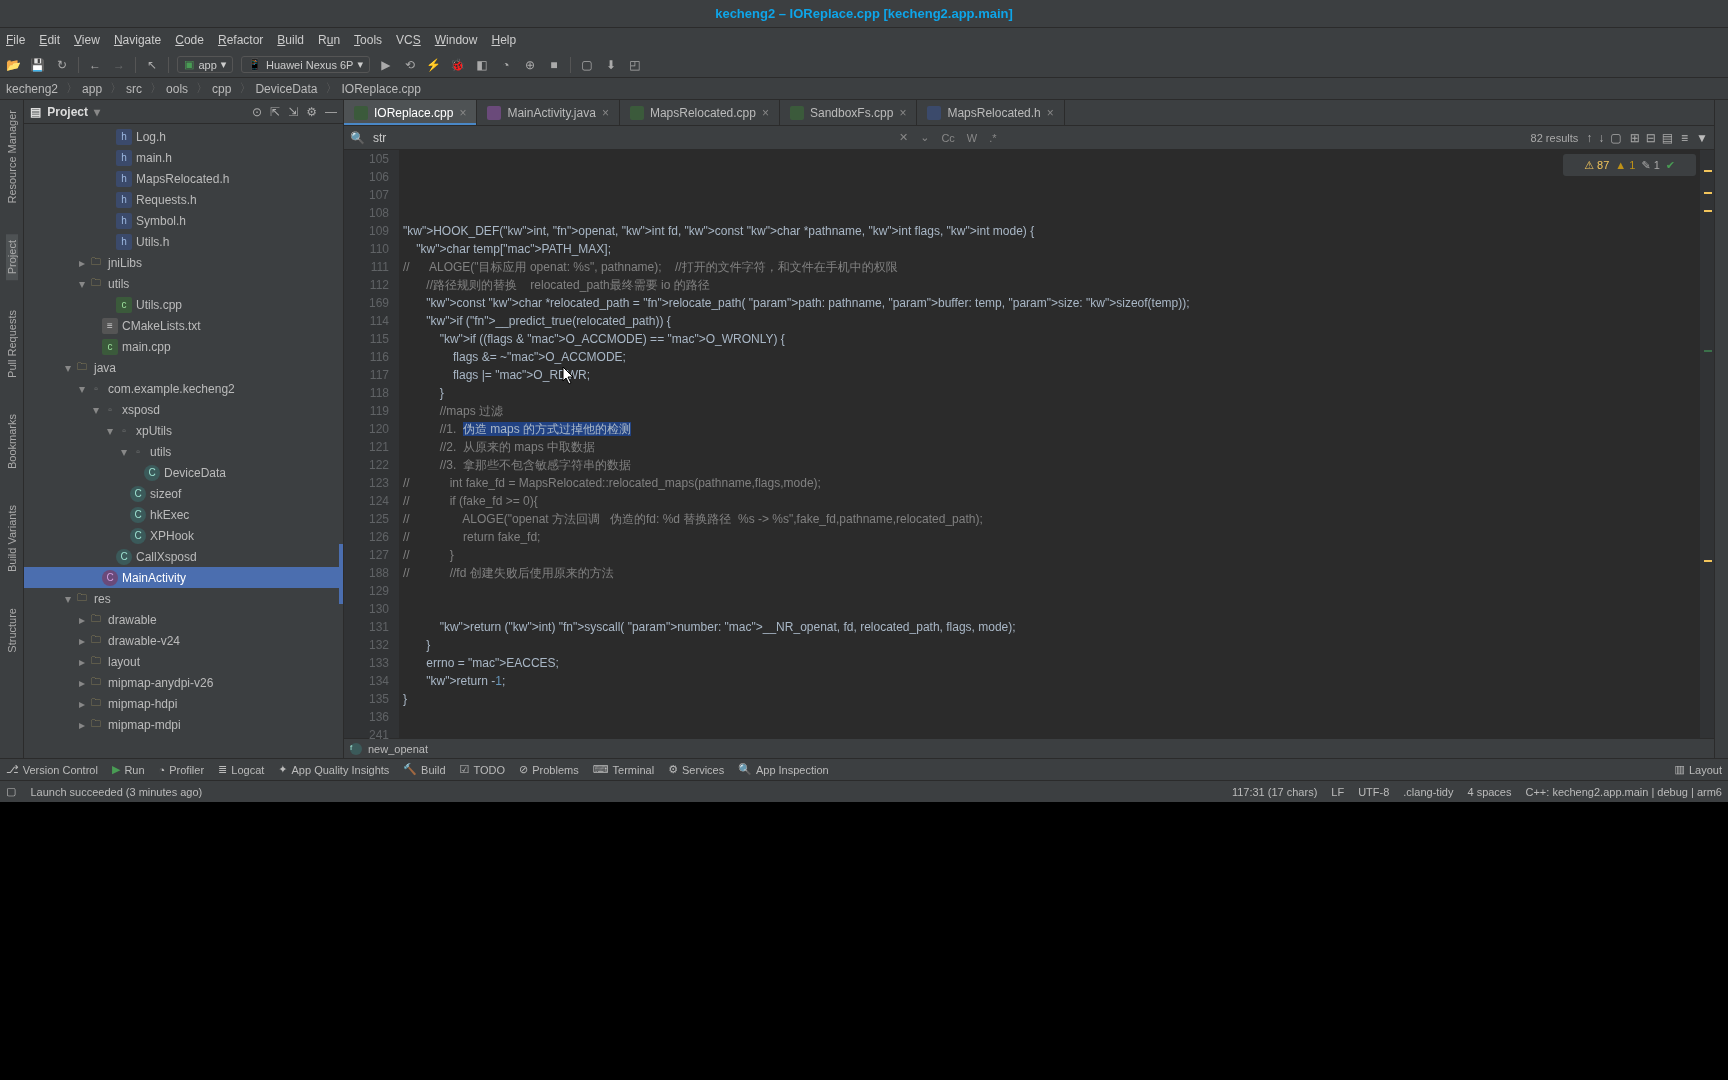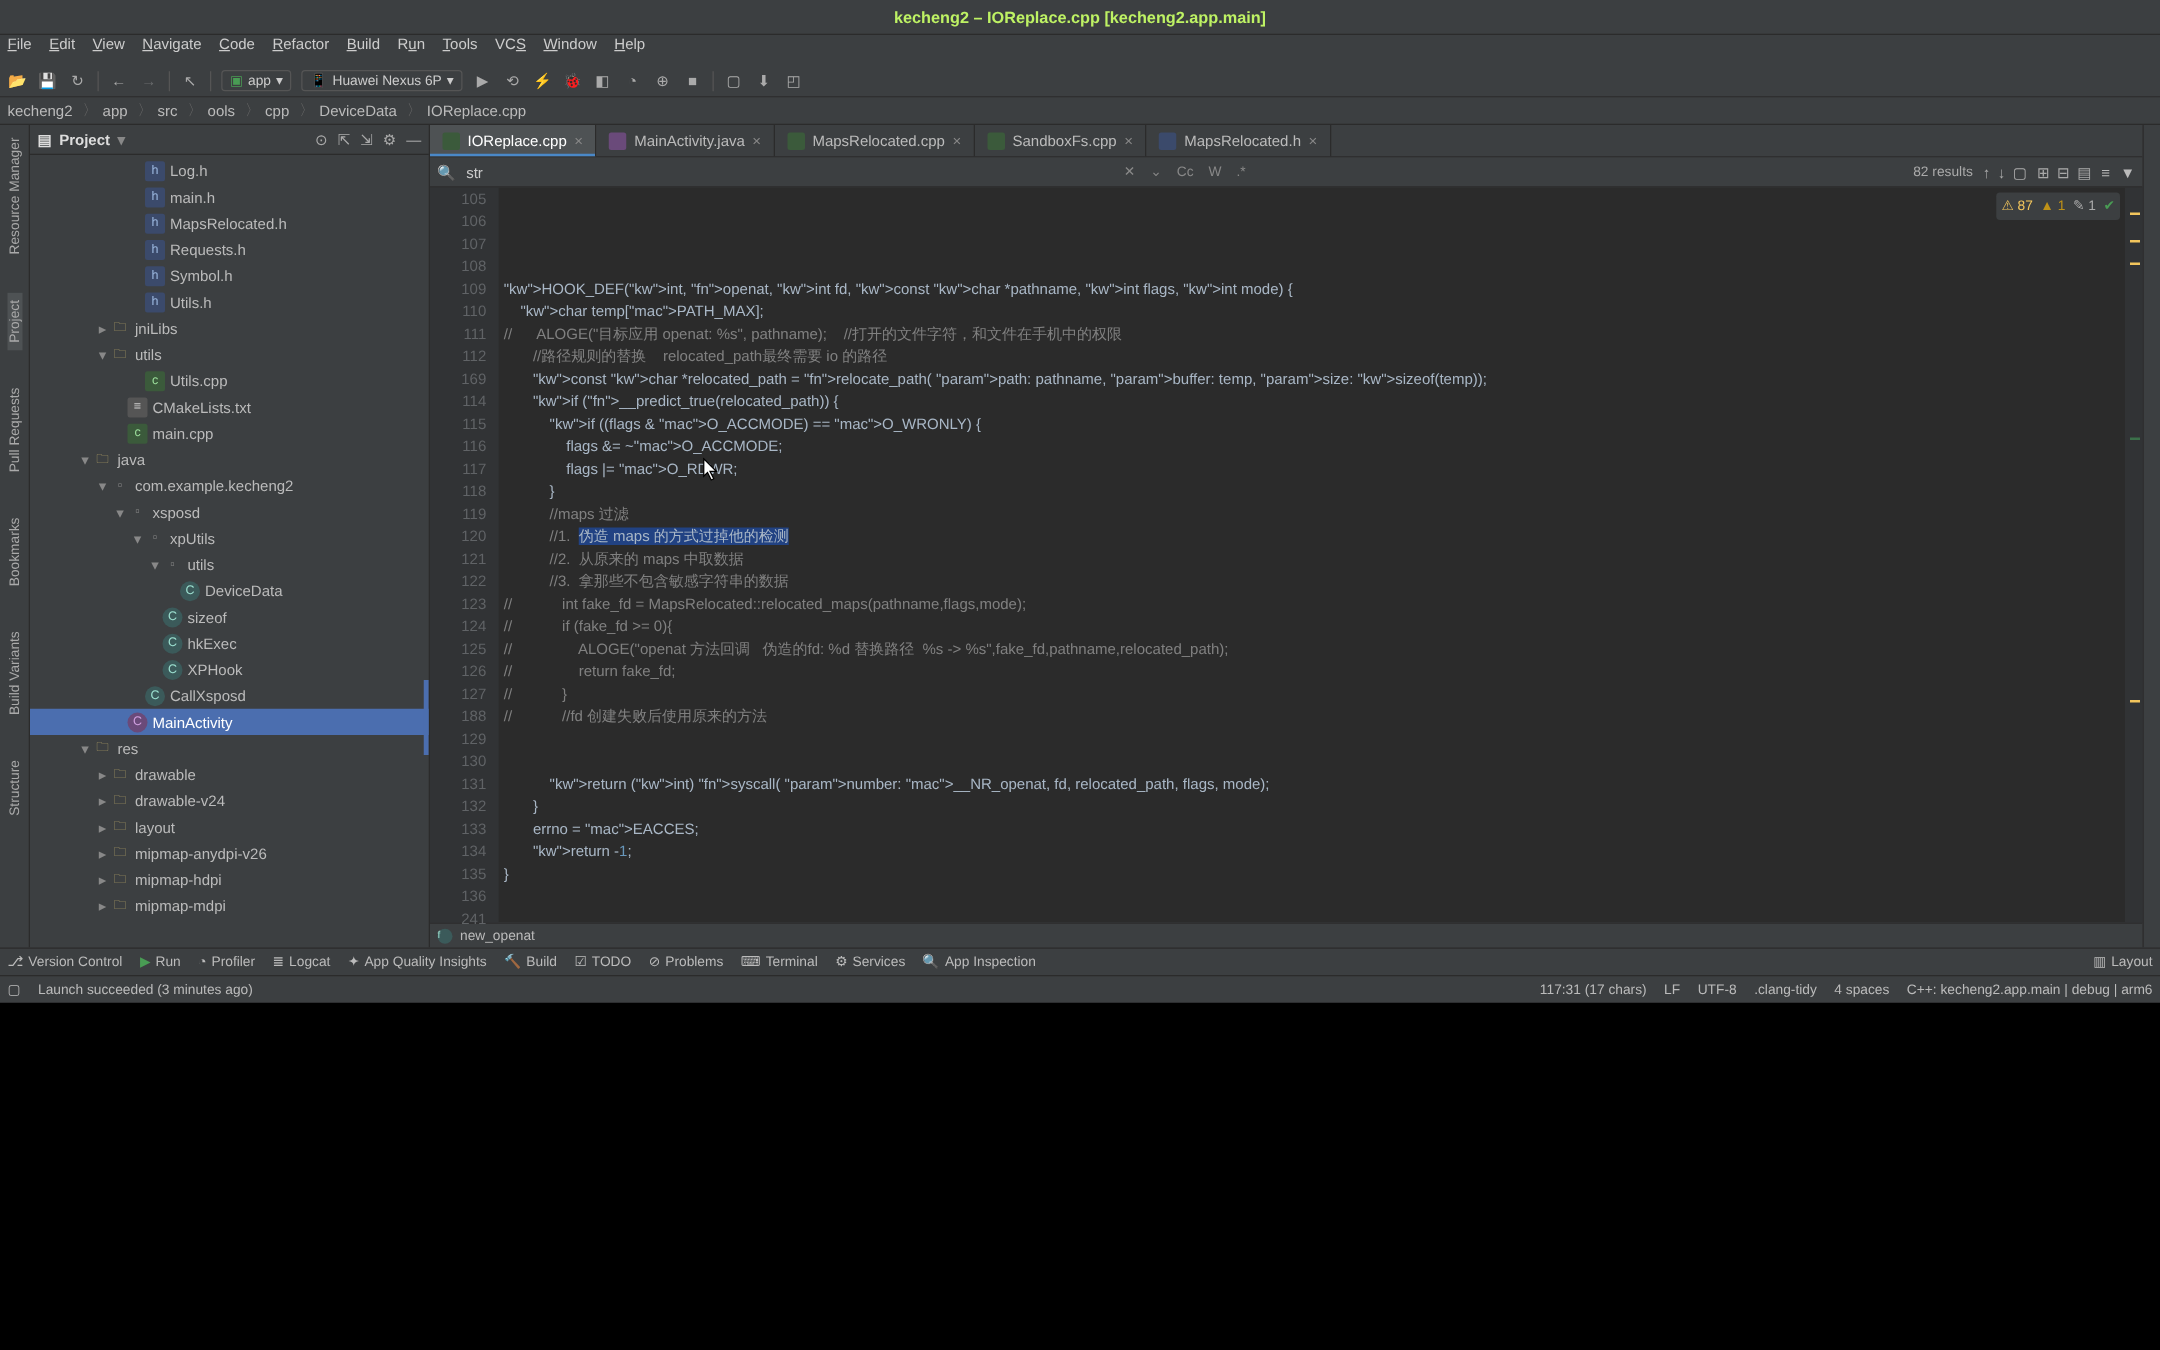--- a/index.html
+++ b/index.html
@@ -1,19 +1,19 @@
 <!DOCTYPE html>
 <html><head>
 <meta charset="utf-8">
 <style>
 * { margin: 0; padding: 0; box-sizing: border-box; font-family: "Segoe UI", Arial, sans-serif; }
 body { background: #000; width: 1728px; height: 1080px; overflow: hidden; font-size: 12px; color: #bbb; }
 .app { width: 1728px; height: 802px; background: #3c3f41; display: flex; flex-direction: column; }
-.titlebar { height: 28px; background: #3c3f41; border-bottom: 1px solid #2b2b2b; display: flex; align-items: center; justify-content: center; color: #bef264; font-size: 13px; font-weight: bold; }
-.menubar { height: 24px; background: #3c3f41; display: flex; align-items: flex-start; padding: 0 6px; color: #ccc; }
+.titlebar { height: 28px; background: #3c3f41; border-bottom: 1px solid #2b2b2b; display: flex; align-items: center; justify-content: center; color: #0ea5e9; font-size: 13px; font-weight: bold; }
+.menubar { height: 24px; background: #3c3f41; display: flex; align-items: center; padding: 0 6px; color: #ccc; }
 .menubar span { margin-right: 14px; cursor: default; }
 .menubar span u { text-decoration: underline; }
 .toolbar { height: 26px; background: #3c3f41; border-bottom: 1px solid #2b2b2b; display: flex; align-items: center; padding: 0 6px; gap: 8px; }
 .toolbar .sep { width: 1px; height: 16px; background: #555; }
 .toolbar .ico { width: 16px; height: 16px; display: inline-flex; align-items: center; justify-content: center; color: #aaa; font-size: 12px; }
 .toolbar .device { background: #3c3f41; border: 1px solid #555; padding: 1px 6px; border-radius: 3px; color: #ccc; font-size: 11px; display: flex; align-items: center; gap: 4px; }
 .breadcrumbs { height: 22px; background: #3c3f41; border-bottom: 1px solid #2b2b2b; display: flex; align-items: center; padding: 0 6px; color: #bbb; font-size: 12px; }
 .breadcrumbs .crumb { margin-right: 4px; }
 .breadcrumbs .sep { margin: 0 4px; color: #666; }
 .main { flex: 1; display: flex; min-height: 0; }
@@ -54,21 +54,21 @@
 .editor-body { flex: 1; display: flex; min-height: 0; background: #2b2b2b; }
 .gutter { width: 55px; background: #313335; text-align: right; padding-right: 10px; color: #606366; font: 12px/18px "Consolas", monospace; padding-top: 0; position: relative; }
 .gutter .ln { height: 18px; }
 .code { flex: 1; font: 12px/18px "Consolas", monospace; color: #a9b7c6; white-space: pre; overflow: hidden; position: relative; }
 .code .line { height: 18px; padding-left: 4px; position: relative; }
 .cmt { color: #808080; }
 .num { color: #6897bb; }
 .hl-sel { background: #214283; }
 .right-strip { width: 14px; background: #313335; position: relative; }
 .right-strip .mark { position: absolute; right: 2px; width: 8px; height: 2px; }
-.insp { position: absolute; top: 4px; right: 4px; display: flex; gap: 6px; font-size: 11px; color: #aaa; background: #3c3f41; padding: 2px 4px; border-radius: 3px; }
+.insp { position: absolute; top: 4px; right: 4px; display: flex; gap: 6px; font-size: 11px; color: #aaa; background: #3c3f41; padding: 2px 21px; border-radius: 3px; }
 .insp .warn { color: #f2c55c; }
 .insp .weak { color: #be9117; }
 .insp .ok { color: #499c54; }
 .crumb-ctx { height: 20px; background: #3c3f41; border-top: 1px solid #2b2b2b; display: flex; align-items: center; padding: 0 6px; gap: 6px; color: #bbb; font-size: 11px; }
 .bottom-tools { height: 22px; background: #3c3f41; border-top: 1px solid #2b2b2b; display: flex; align-items: center; padding: 0 6px; gap: 14px; color: #bbb; font-size: 11px; }
 .bottom-tools .item { display: flex; align-items: center; gap: 4px; }
 .bottom-tools .spacer { flex: 1; }
 .statusbar { height: 22px; background: #3c3f41; border-top: 1px solid #2b2b2b; display: flex; align-items: center; padding: 0 6px; gap: 14px; color: #bbb; font-size: 11px; }
 .statusbar .spacer { flex: 1; }
 .run-green { color: #499c54; }

